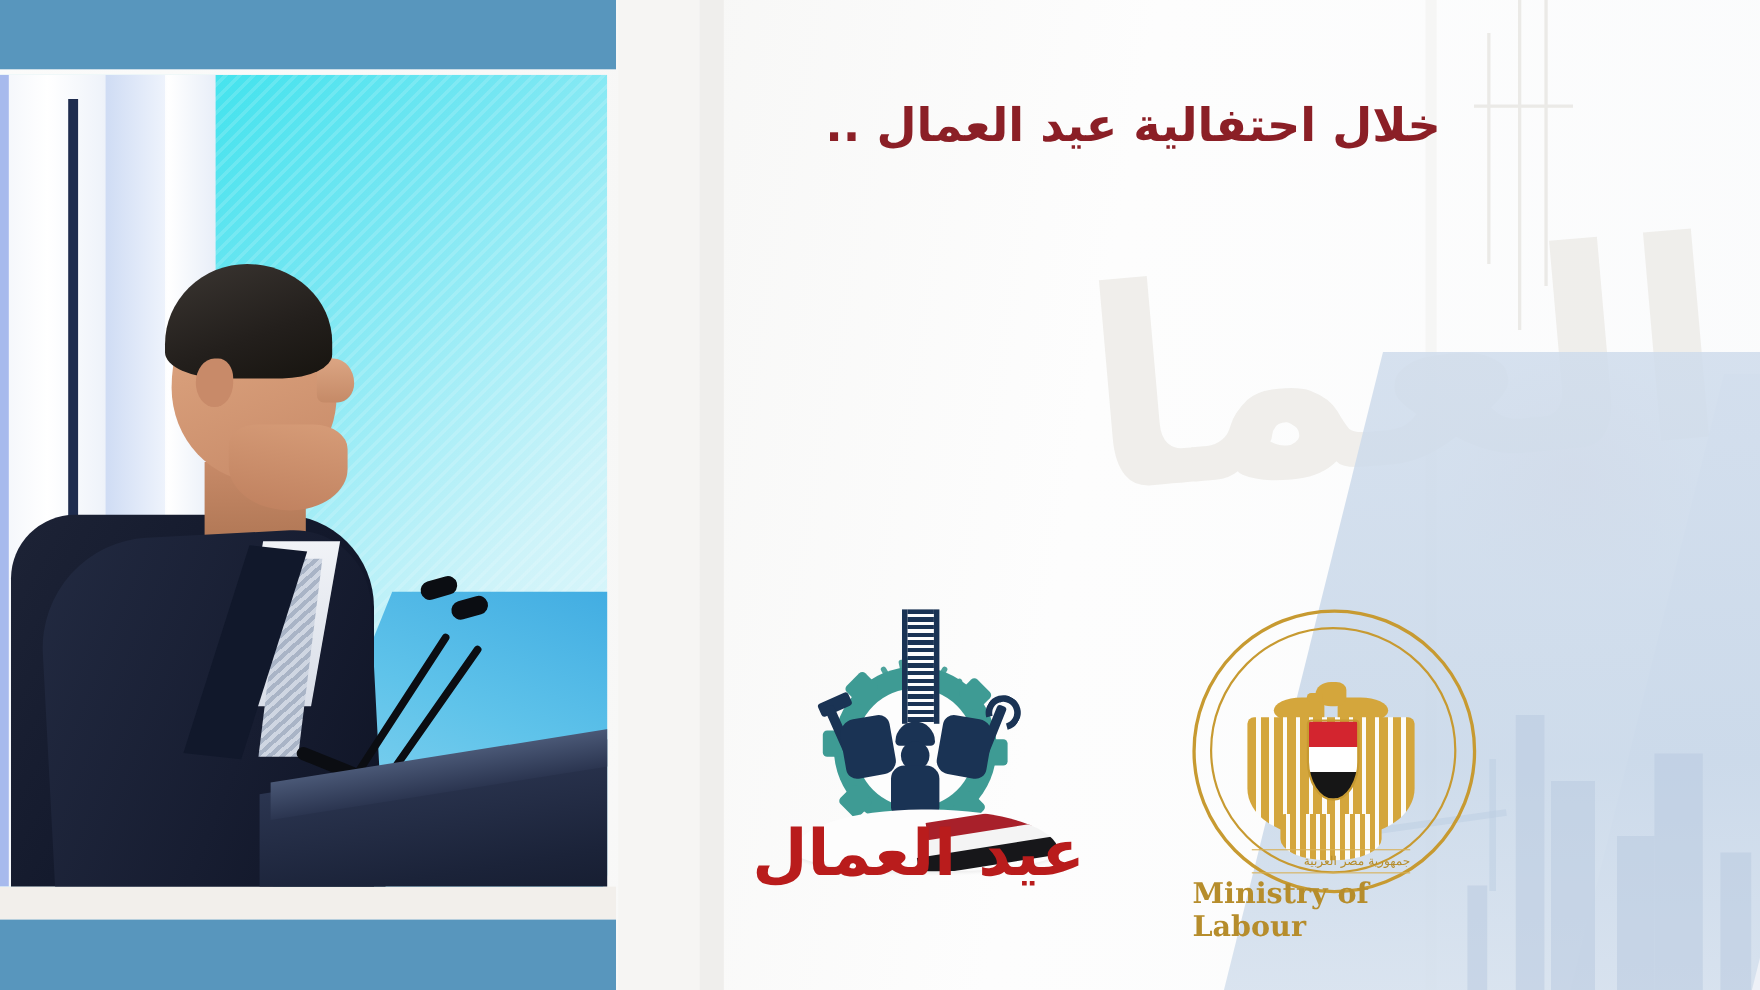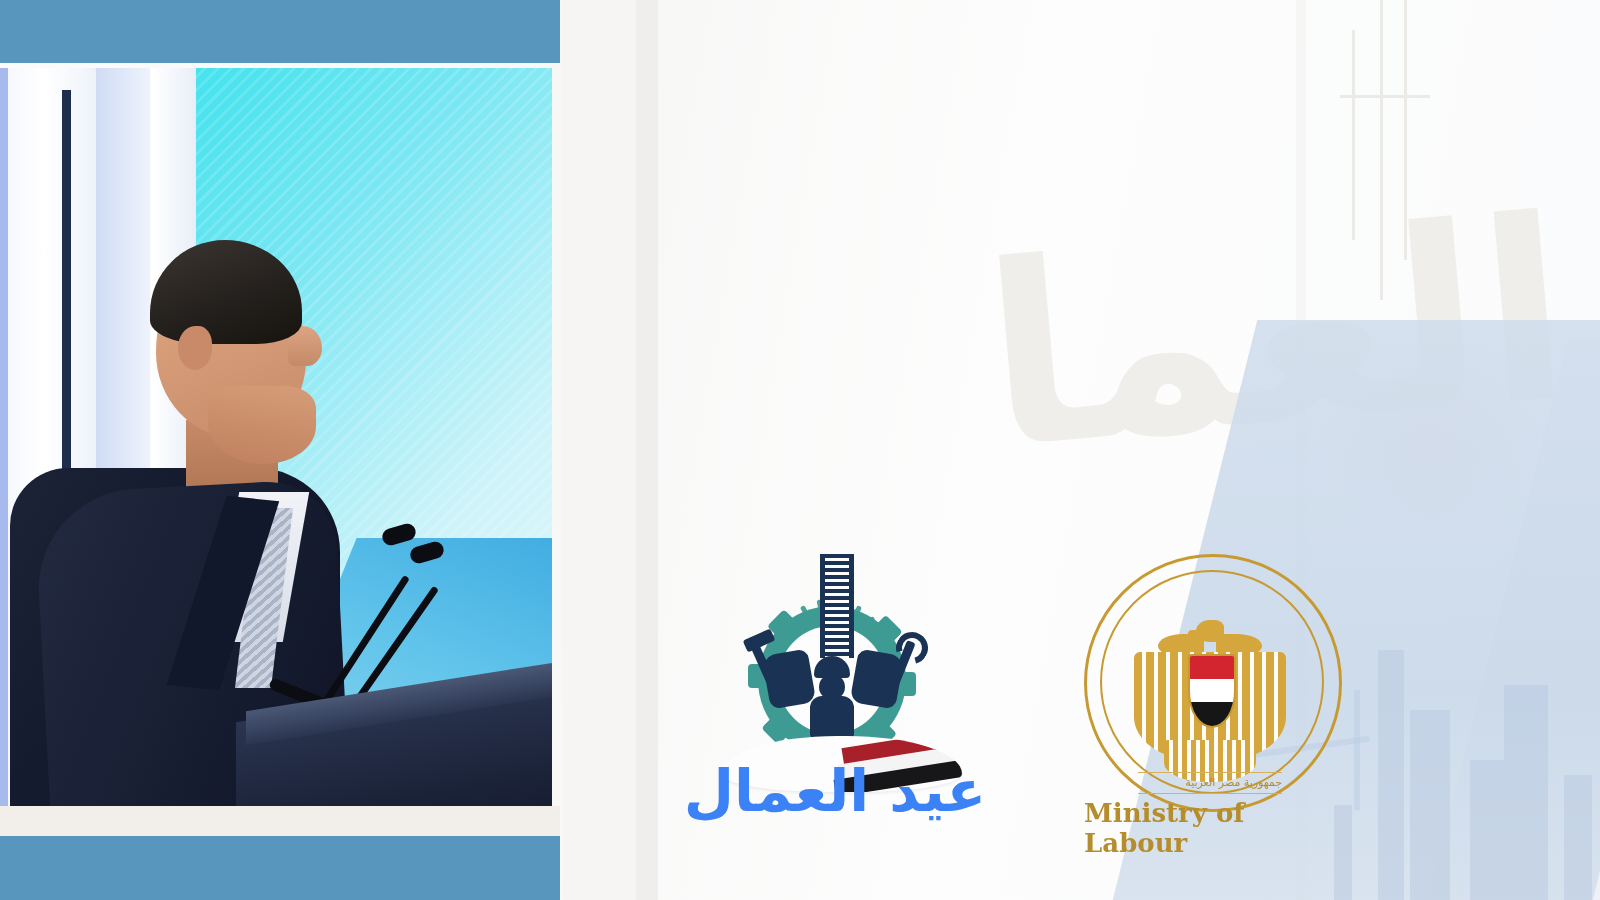--- a/index.html
+++ b/index.html
@@ -236,23 +236,23 @@
   #ld-ribbon{
     position:absolute;left:52px;top:188px;width:240px;height:56px;
     background:#fdfdfd;border-radius:50% 50% 46% 46% / 70% 70% 34% 34%;
     box-shadow:0 2px 3px rgba(0,0,0,.06);
     overflow:hidden;
   }
   #rib-red{position:absolute;left:120px;top:2px;width:130px;height:17px;background:#a8202a;border-radius:0 40px 0 0;transform:rotate(-9deg);}
   #rib-white{position:absolute;left:116px;top:18px;width:136px;height:16px;background:#f4f4f4;transform:rotate(-9deg);}
   #rib-black{position:absolute;left:112px;top:33px;width:140px;height:17px;background:#17171a;transform:rotate(-9deg);}
   #ld-text{
-    position:absolute;left:0;top:214px;width:330px;
+    position:absolute;left:0;top:198px;width:330px;
     text-align:center;direction:rtl;
-    color:#3b82f6;font-size:58px;line-height:1;font-weight:700;
+    color:#b91c1c;font-size:58px;line-height:1;font-weight:700;
     font-family:"DejaVu Sans","Liberation Sans",sans-serif;
     letter-spacing:-1px;
   }
 
   
   #logo-ministry{position:absolute;left:400px;top:0px;width:300px;height:320px;}
   #ms-outer{
     position:absolute;left:24px;top:14px;width:252px;height:252px;
     border:3px solid #c79a31;border-radius:50%;
   }
@@ -358,20 +358,21 @@
   <div class="mic-stem" id="mic2"></div>
   <div class="mic-head" id="mich1"></div>
   <div class="mic-head" id="mich2"></div>
   <div id="mic-clip"></div>
 
   <div id="ph-podium"></div>
   <div id="ph-podium-top"></div>
 </div>
 
 <div id="text-block">
+  <div id="kicker">خلال احتفالية عيد العمال ..</div>
 </div>
 
 <div id="logo-row">
 
   <div id="logo-labour-day">
     <div id="ld-rays">
       <div class="ray" style="transform:rotate(188deg)"></div>
       <div class="ray" style="transform:rotate(205deg)"></div>
       <div class="ray" style="transform:rotate(222deg)"></div>
       <div class="ray" style="transform:rotate(240deg)"></div>

